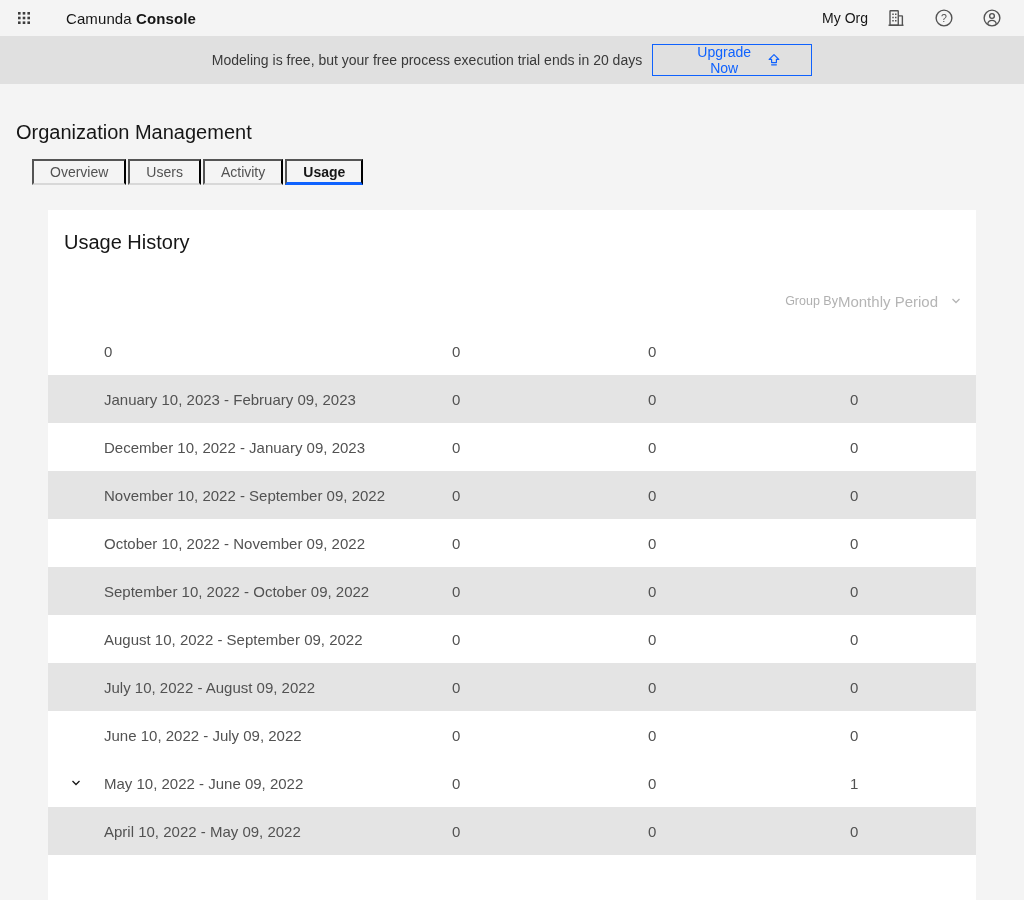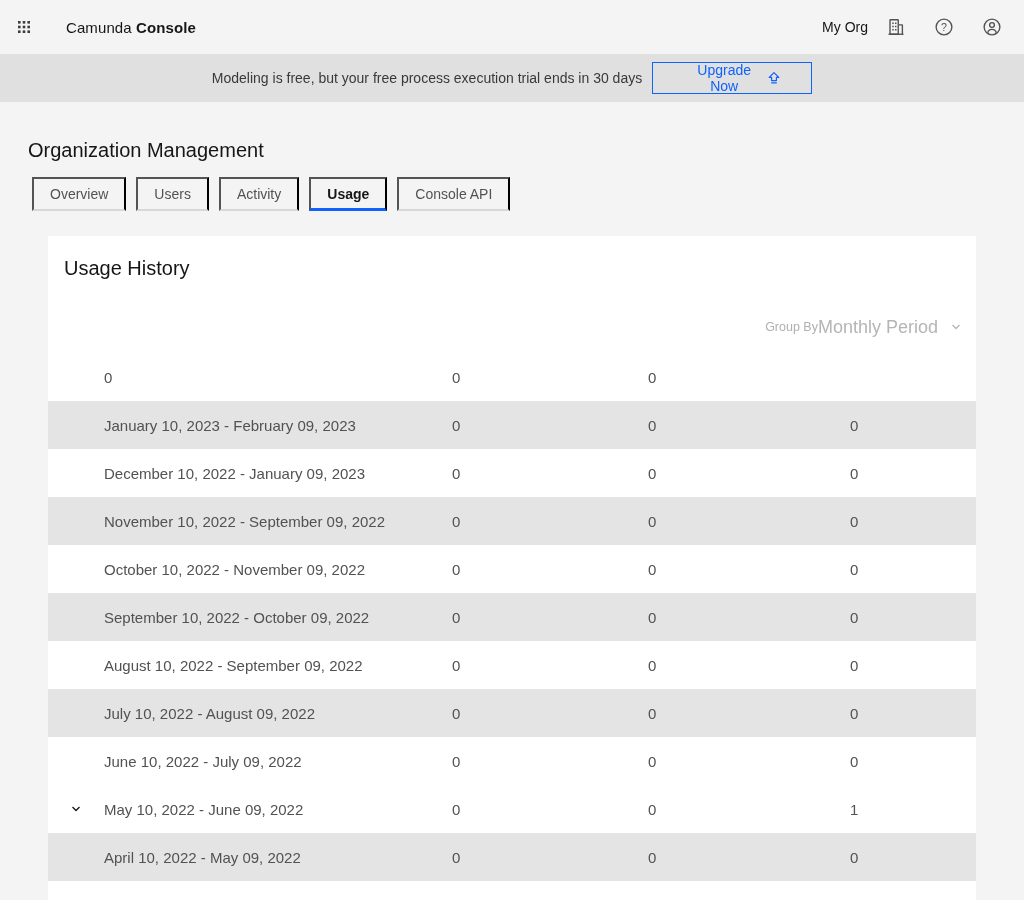--- a/index.html
+++ b/index.html
@@ -5,54 +5,54 @@
   * { margin:0; padding:0; box-sizing:border-box; }
   html,body { width:1024px; height:900px; overflow:hidden; }
   body {
     font-family:"Liberation Sans", sans-serif;
     background:var(--page_bg,#f4f4f4);
     color:var(--text_primary,#161616);
     position:relative;
   }
 
   
-  .topbar { height:54px; background:var(--page_bg,#f4f4f4); display:flex; align-items:center; padding-right:8px; }
+  .topbar { height:36px; background:var(--page_bg,#f4f4f4); display:flex; align-items:center; padding-right:8px; }
   .iconbtn { width:48px; height:48px; display:flex; align-items:center; justify-content:center; background:transparent; border:none; cursor:pointer; }
   .brand { font-size:15px; margin-left:18px; color:var(--text_primary,#161616); letter-spacing:.1px; }
   .brand b { font-weight:700; }
   .topbar .spacer { flex:1; }
   .orgname { font-size:14px; color:var(--text_primary,#161616); margin-right:4px; }
 
   
   .banner { height:48px; background:var(--banner_bg,#e0e0e0); display:flex; align-items:center; justify-content:center; gap:10px; }
   .banner-text { font-size:14px; color:#393939; }
   .upgrade-btn {
     height:32px; width:160px; padding:0 29px;
     display:flex; align-items:center; justify-content:space-between;
     background:transparent; border:1px solid var(--accent_blue,#0f62fe);
     color:var(--accent_blue,#0f62fe); font-size:14px; font-family:inherit; cursor:pointer;
   }
 
   
-  .page-title { font-size:20px; font-weight:400; line-height:26px; padding:35px 28px 0; color:var(--text_primary,#161616); }
+  .page-title { font-size:20px; font-weight:400; line-height:26px; padding:35px 16px 0; color:var(--text_primary,#161616); }
   .tabs { display:flex; margin:14px 32px 0; }
   .tab {
-    height:34px; padding:3px 16px; margin-right:10px;
+    height:26px; padding:3px 16px; margin-right:2px;
     display:flex; align-items:center;
     font-size:14px; color:var(--text_secondary,#525252);
     border-bottom:2px solid #d8d8d8; cursor:pointer; background:transparent;
   }
   .tab.active { font-weight:700; color:var(--text_primary,#161616); border-bottom:3px solid var(--accent_blue,#0f62fe); }
 
   
   .card { margin:25px 48px 0; width:928px; height:750px; background:var(--card_bg,#ffffff); padding-top:19px; }
   .card-title { font-size:20px; font-weight:400; line-height:26px; margin-left:16px; color:var(--text_primary,#161616); }
   .groupby { display:flex; align-items:center; justify-content:flex-end; margin-top:34px; padding-right:12px; height:24px; }
   .groupby-label { font-size:12.5px; color:#b0b0b0; margin-right:0; }
-  .groupby-select { display:flex; align-items:center; gap:10px; font-size:18px; color:#b5b5b5; background:transparent; border:none; cursor:pointer; font-family:inherit; }
+  .groupby-select { display:flex; align-items:center; gap:10px; font-size:15px; color:#b5b5b5; background:transparent; border:none; cursor:pointer; font-family:inherit; }
 
   
   .table { margin-top:14px; }
   .trow { display:grid; grid-template-columns:56px 348px 196px 202px 1fr; align-items:center; height:48px; }
   .trow.head { background:var(--table_header_bg,#e0e0e0); font-weight:700; font-size:14px; color:var(--text_primary,#161616); }
   .trow.body { font-size:15px; color:var(--text_secondary,#525252); background:var(--card_bg,#ffffff); }
   .trow.body.shaded { background:var(--row_alt_bg,#e4e4e4); }
   .cell-expand { display:flex; align-items:center; padding-left:17px; }
   .expand-btn { background:transparent; border:none; cursor:pointer; width:22px; height:22px; display:flex; align-items:center; justify-content:center; padding:0; }
 
@@ -112,40 +112,39 @@
       <svg width="20" height="20" viewBox="0 0 16 16" fill="none" stroke="#525252" stroke-width="1.1">
         <circle cx="8" cy="8" r="6.3"></circle>
         <circle cx="8" cy="6.4" r="1.9"></circle>
         <path d="M4.6 12.6 C5 10.6 6.3 9.9 8 9.9 C9.7 9.9 11 10.6 11.4 12.6"></path>
       </svg>
     </span>
   </button>
 </header>
 
 <div class="banner">
-  <span class="banner-text">Modeling is free, but your free process execution trial ends in 30 days</span>
+  <span class="banner-text">Modeling is free, but your free process execution trial ends in 20 days</span>
   <button class="upgrade-btn">
     <span>Upgrade Now</span>
     <span>
       <svg width="16" height="16" viewBox="0 0 16 16" fill="none" stroke="#0f62fe" stroke-width="1.2" stroke-linejoin="round">
         <path d="M8 2.6 L12.8 7.4 H10.4 V10.6 H5.6 V7.4 H3.2 Z"></path>
         <path d="M5.6 12.8 H10.4" stroke-linecap="round"></path>
       </svg>
     </span>
   </button>
 </div>
 
 <h1 class="page-title">Organization Management</h1>
 
 <nav class="tabs">
   <button class="tab">Overview</button>
   <button class="tab">Users</button>
   <button class="tab">Activity</button>
   <button class="tab active">Usage</button>
-  <button class="tab">Console API</button>
 </nav>
 
 <section class="card">
   <h2 class="card-title">Usage History</h2>
 
   <div class="groupby">
     <span class="groupby-label">Group By</span>
     <button class="groupby-select">
       <span>Monthly Period</span>
       <span>

